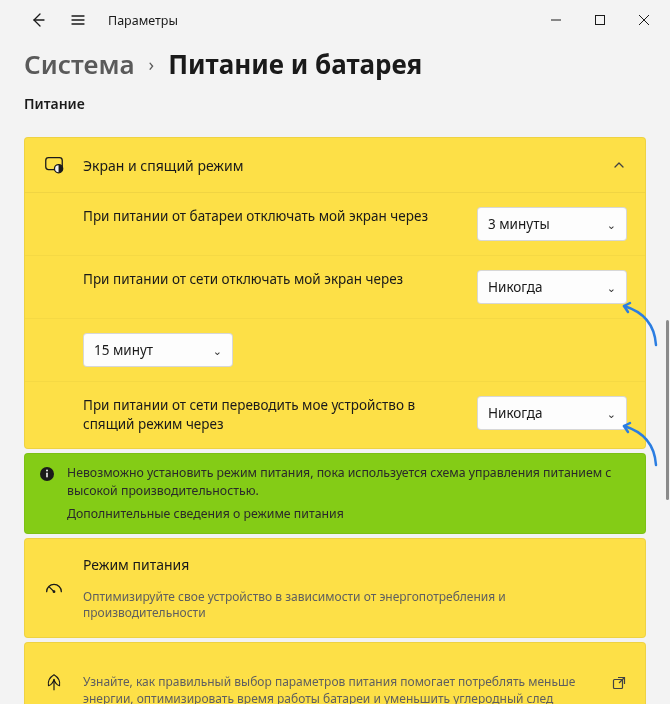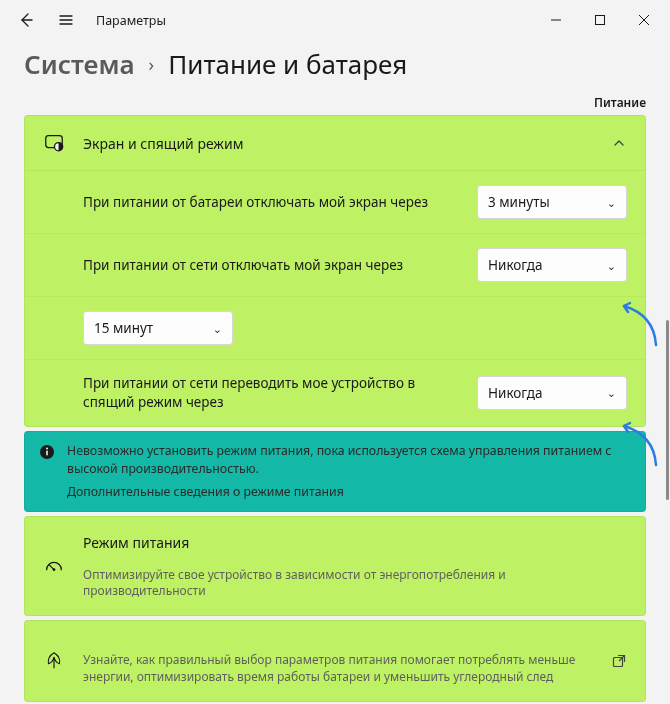--- a/index.html
+++ b/index.html
@@ -10,21 +10,21 @@
     height: 704px;
     overflow: hidden;
     position: relative;
     color: #1a1a1a;
     border-radius: 8px;
   }
   .titlebar {
     height: 40px;
     display: flex;
     align-items: center;
-    padding: 0 4px 0 8px;
+    padding: 0 4px 0 20px;
   }
   .tb-left { display: flex; align-items: center; gap: 4px; }
   .tb-btn {
     width: 36px; height: 36px;
     display: flex; align-items: center; justify-content: center;
     border-radius: 4px;
     cursor: pointer;
   }
   .tb-title { font-size: 12.5px; color: #1a1a1a; margin-left: 8px; }
   .tb-spacer { flex: 1; }
@@ -38,43 +38,43 @@
     padding: 0 24px;
     height: calc(704px - 40px);
     overflow: hidden;
   }
   .breadcrumb {
     display: flex; align-items: center; gap: 14px;
     margin: 6px 0 12px 0;
   }
   .bc-parent { font-size: 26px; font-weight: 600; color: #5a5a5a; }
   .bc-chevron { font-size: 18px; color: #5a5a5a; }
-  .bc-current { font-size: 26px; font-weight: 400; color: #1a1a1a; }
-  .section-label { font-size: 12px; font-weight: 600; margin-bottom: 4px; text-align: right; }
+  .bc-current { font-size: 26px; font-weight: 700; color: #1a1a1a; }
+  .section-label { font-size: 14px; font-weight: 600; margin-bottom: 24px; }
   .card {
-    background: #bef264;
+    background: #fde047;
     border: 1px solid rgba(0,0,0,0.06);
     border-radius: 4px;
     margin-bottom: 4px;
   }
   .card-header {
     display: flex; align-items: center;
     padding: 16px 18px;
     cursor: pointer;
     gap: 18px;
   }
   .card-icon { width: 22px; height: 22px; flex-shrink: 0; display:flex;align-items:center;justify-content:center;}
   .card-title { font-size: 14px; flex: 1; }
   .card-sub { font-size: 12px; color: #5f5f5f; margin-top: 15px; line-height:1.35;}
   .chev { width:16px;height:16px;display:flex;align-items:center;justify-content:center;color:#424242;}
   .card-body {
     border-top: 1px solid rgba(0,0,0,0.05);
   }
   .setting-row {
-    display: flex; align-items: center;
+    display: flex; align-items: flex-start;
     padding: 14px 18px 14px 58px;
     gap: 16px;
     border-top: 1px solid rgba(0,0,0,0.03);
   }
   .setting-row:first-child { border-top:none; }
   .setting-label { font-size: 13.5px; flex: 1; line-height: 1.4; }
   .dropdown {
     min-width: 150px;
     height: 34px;
     background: #fdfdfd;
@@ -82,21 +82,21 @@
     border-radius: 4px;
     display: flex; align-items: center;
     padding: 0 10px;
     font-size: 13.5px;
     cursor: pointer;
     gap: 8px;
     justify-content: space-between;
   }
   .dd-chev { font-size:11px; color:#323232;}
   .info-bar {
-    background: #14b8a6;
+    background: #84cc16;
     border: 1px solid rgba(0,0,0,0.06);
     border-radius: 4px;
     padding: 10px 14px;
     margin-bottom: 4px;
     display:flex; gap:12px; align-items:flex-start;
     font-size: 12.3px;
     color: #2a2a2a;
   }
   .info-icon { width:16px;height:16px;flex-shrink:0;margin-top:2px;}
   .info-txt { line-height:1.5; }

